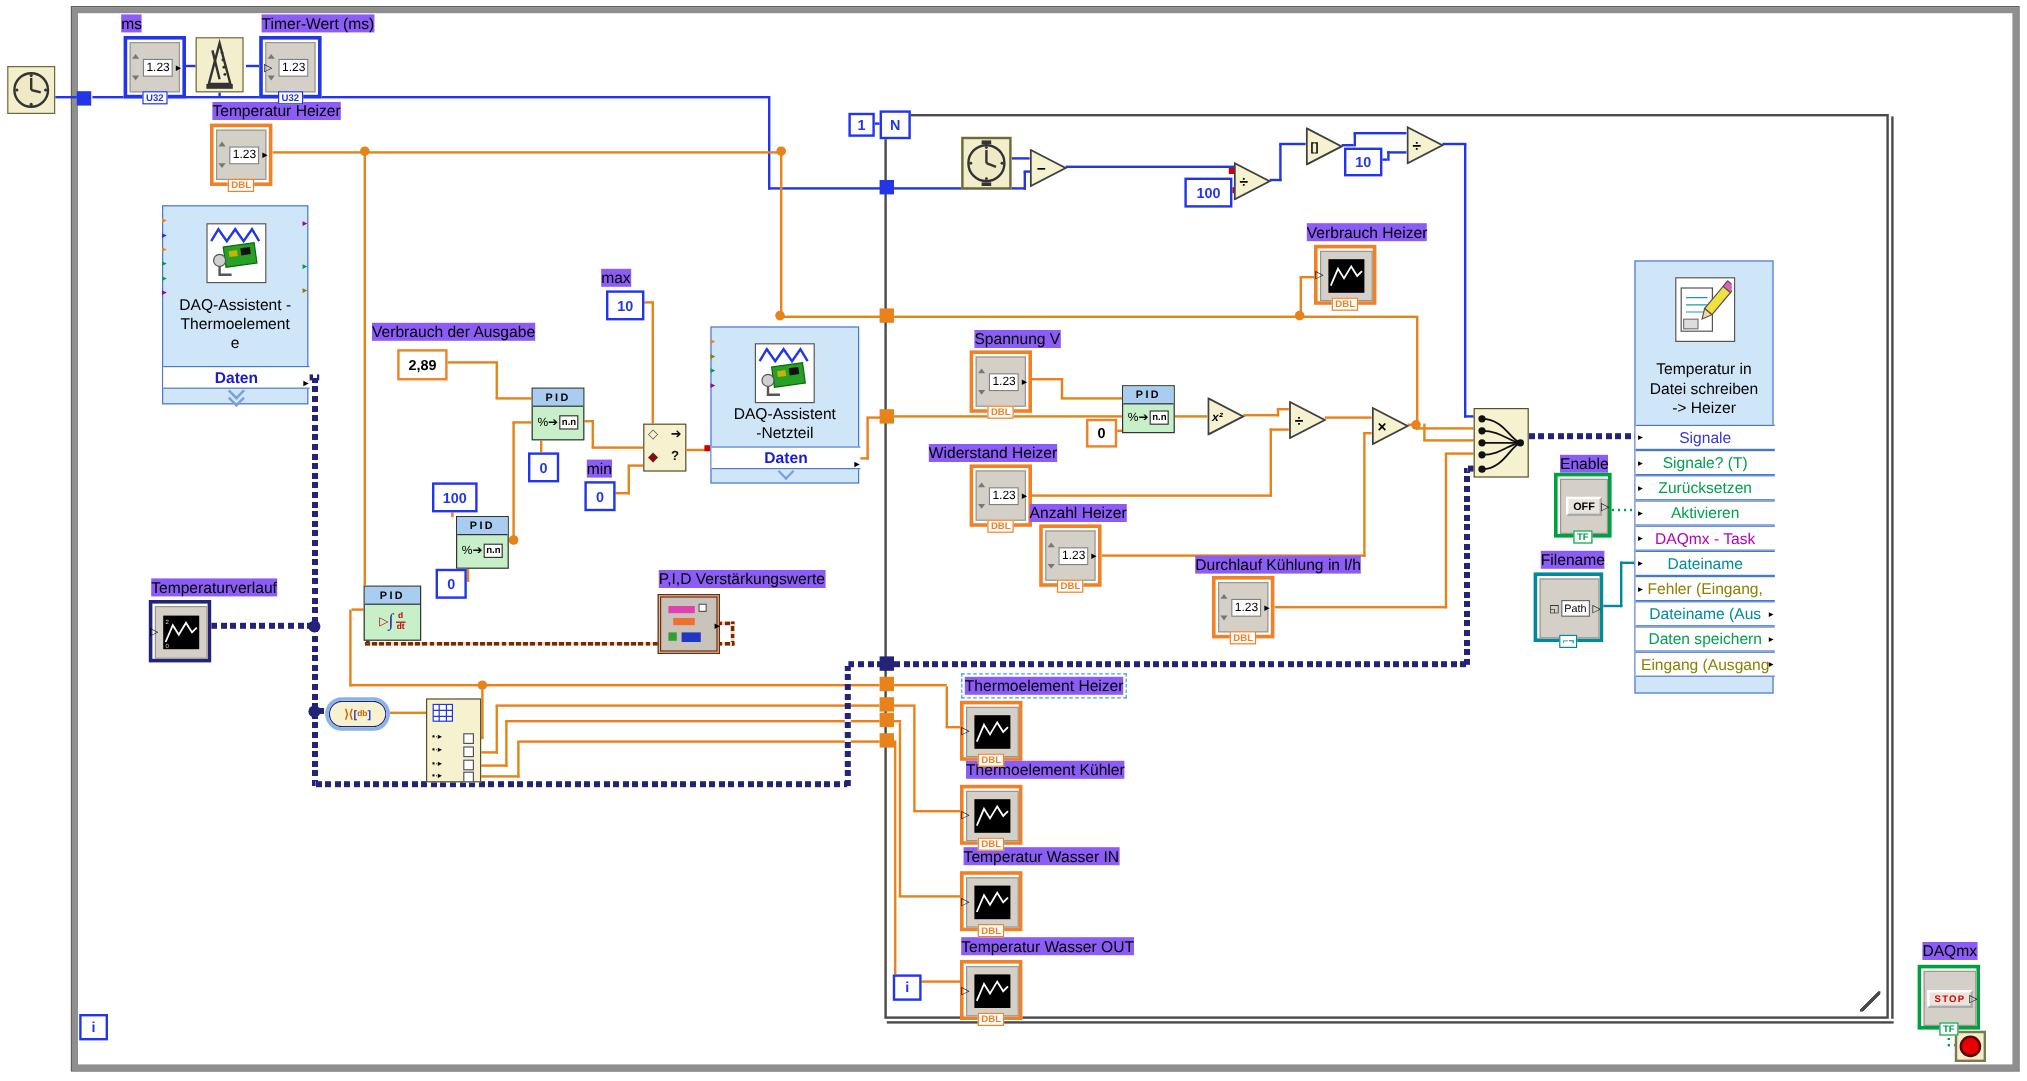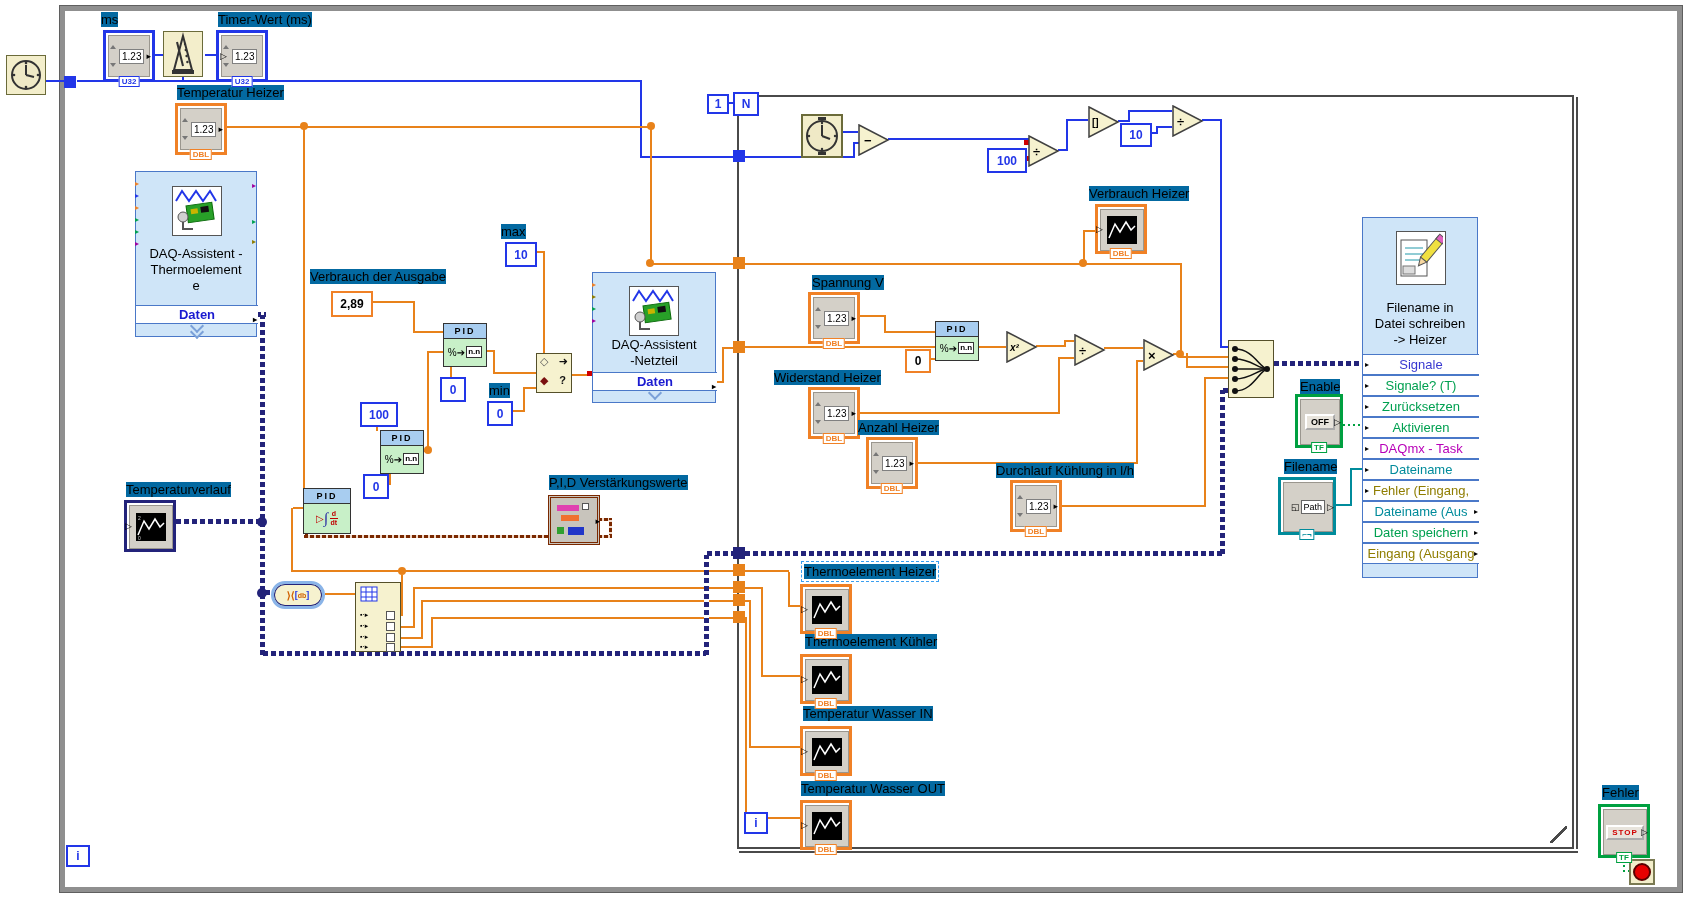--- a/index.html
+++ b/index.html
@@ -1,18 +1,18 @@
 <!DOCTYPE html>
 <html><head>
 <meta charset="utf-8">
 <style>
   html,body{margin:0;padding:0;background:#fff;}
   #canvas{position:relative;width:1689px;height:901px;background:#fff;overflow:hidden;
           font-family:"Liberation Sans",sans-serif;}
-  .lbl{position:absolute;font-size:13px;color:#000;white-space:nowrap;background:#0369a1;line-height:15px;}
+  .lbl{position:absolute;font-size:13px;color:#000;white-space:nowrap;background:#8b5cf6;line-height:15px;}
   
   .w{position:absolute;}
   .wo{background:#e8821a;}
   .wb{background:#2236e8;}
   .wt{background:#008b9b;}
   .wn{background:repeating-linear-gradient(90deg,#23237a 0 5px,#fff 5px 8px);}
   .wnv{background:repeating-linear-gradient(0deg,#23237a 0 5px,#fff 5px 8px);}
   .wbr{background:repeating-linear-gradient(90deg,#7a2800 0 4px,#f0d8c8 4px 6px);}
   .wbrv{background:repeating-linear-gradient(0deg,#7a2800 0 4px,#f0d8c8 4px 6px);}
   .wg{background:repeating-linear-gradient(90deg,#00a040 0 2px,transparent 2px 5px);}
@@ -661,21 +661,21 @@
           <line x1="8" y1="22" x2="26" y2="22" stroke="#2299aa"></line>
           <line x1="8" y1="28" x2="26" y2="28" stroke="#2299aa"></line>
         <rect x="6" y="34" width="12" height="8" fill="#ddd" stroke="#777"></rect>
         <g transform="rotate(40 33 20)">
           <rect x="29" y="2" width="8" height="28" fill="#f0e040" stroke="#555"></rect>
           <rect x="29" y="0" width="8" height="6" fill="#e060c0" stroke="#555"></rect>
           <polygon points="29,30 37,30 33,38" fill="#f8d8a0" stroke="#555"></polygon>
         </g>
       </svg>
     </div>
-    <div class="extitle" style="top:82px">Filename in</div>
+    <div class="extitle" style="top:82px">Temperatur in</div>
     <div class="extitle" style="top:98px">Datei schreiben</div>
     <div class="extitle" style="top:114px">-&gt; Heizer</div>
     <div class="exrow" style="left:0;top:136px;width:116px;height:21px;line-height:20px"><span class="pa" style="left:2px;top:6px;color:#000">▸</span><span style="color: rgb(56, 56, 208);">Signale</span></div>
     <div class="exrow" style="left:0;top:157px;width:116px;height:21px;line-height:20px"><span class="pa" style="left:2px;top:6px;color:#000">▸</span><span style="color: rgb(0, 160, 80);">Signale? (T)</span></div>
     <div class="exrow" style="left:0;top:178px;width:116px;height:21px;line-height:20px"><span class="pa" style="left:2px;top:6px;color:#000">▸</span><span style="color: rgb(0, 160, 80);">Zurücksetzen</span></div>
     <div class="exrow" style="left:0;top:199px;width:116px;height:21px;line-height:20px"><span class="pa" style="left:2px;top:6px;color:#000">▸</span><span style="color: rgb(0, 160, 80);">Aktivieren</span></div>
     <div class="exrow" style="left:0;top:220px;width:116px;height:21px;line-height:20px"><span class="pa" style="left:2px;top:6px;color:#000">▸</span><span style="color: rgb(184, 0, 184);">DAQmx - Task</span></div>
     <div class="exrow" style="left:0;top:241px;width:116px;height:21px;line-height:20px"><span class="pa" style="left:2px;top:6px;color:#000">▸</span><span style="color: rgb(0, 139, 155);">Dateiname</span></div>
     <div class="exrow" style="left:0;top:262px;width:116px;height:21px;line-height:20px"><span class="pa" style="left:2px;top:6px;color:#000">▸</span><span style="color: rgb(143, 125, 0);">Fehler (Eingang,</span></div>
     <div class="exrow" style="left:0;top:283px;width:116px;height:21px;line-height:20px"><span style="color: rgb(0, 139, 155);">Dateiname (Aus</span><span class="pa" style="right:1px;top:6px;color:#000">▸</span></div>
@@ -739,21 +739,21 @@
   <div class="chart" style="left:800px;top:800px;border-color:#f08126">
     <span class="inarr">▷</span>
     <div class="chartinner">
         <div class="screen"><svg width="30" height="28" viewBox="0 0 30 28">
             <polyline points="2,22 8,8 13,16 19,6 24,14 28,10" fill="none" stroke="#fff" stroke-width="1.5"></polyline>
           </svg></div>
       </div>
     <span class="tag tag-o">DBL</span>
   </div>
 
-  <div class="lbl" style="left:1602px;top:785px">Fehler</div>
+  <div class="lbl" style="left:1602px;top:785px">DAQmx</div>
   <div class="boolctl" style="left:1598px;top:804px;width:52px;height:54px">
     <div class="boolinner">
       <span class="btn" style="color:#d00000;font-size:8px;letter-spacing:1px">STOP</span>
       <span class="outarr">▷</span>
     </div>
     <span class="tag tag-g">TF</span>
   </div>
 
   <div class="stopterm" style="left:1629px;top:859px;width:26px;height:26px">
     <div class="stopcirc"></div>

